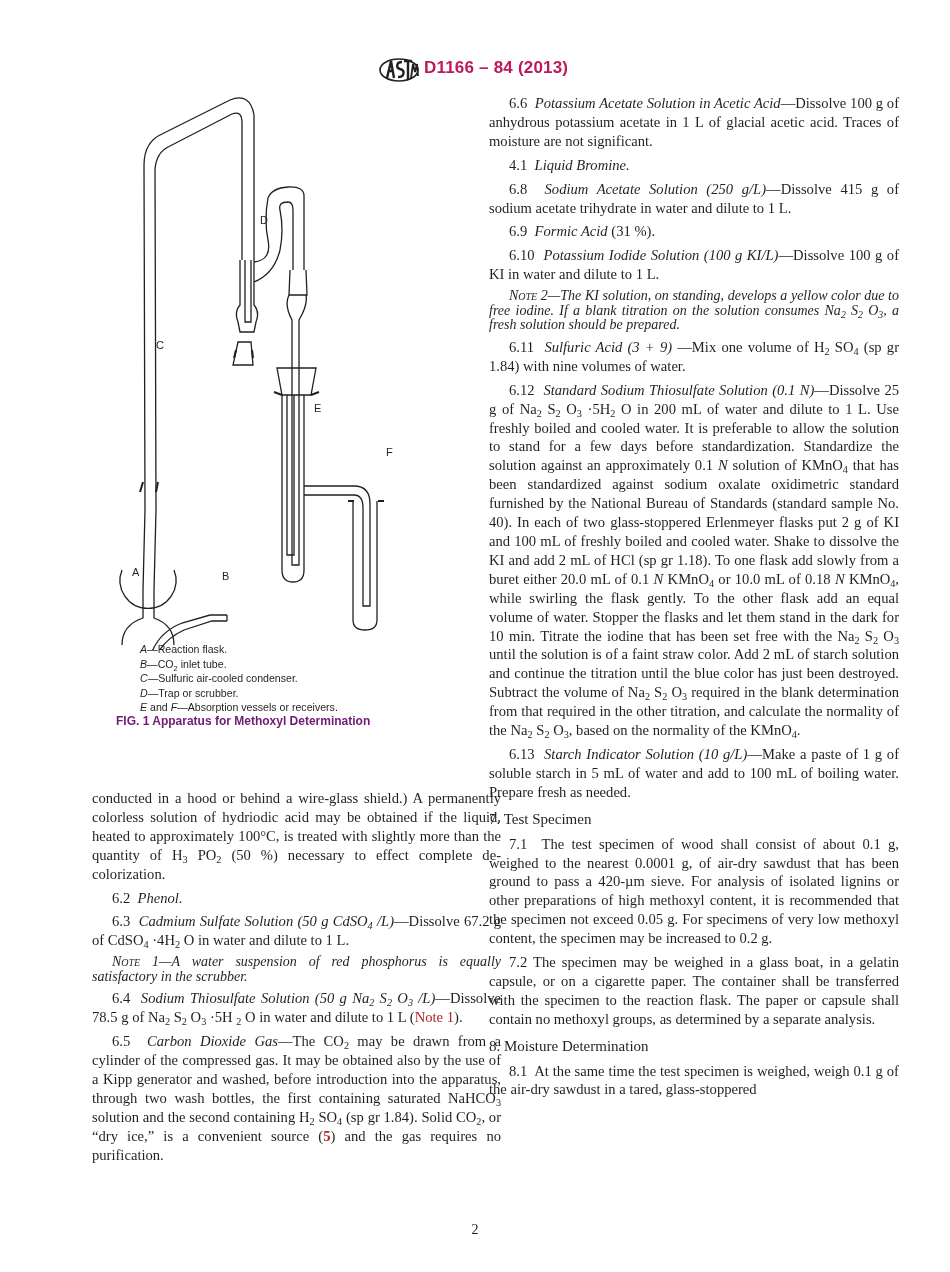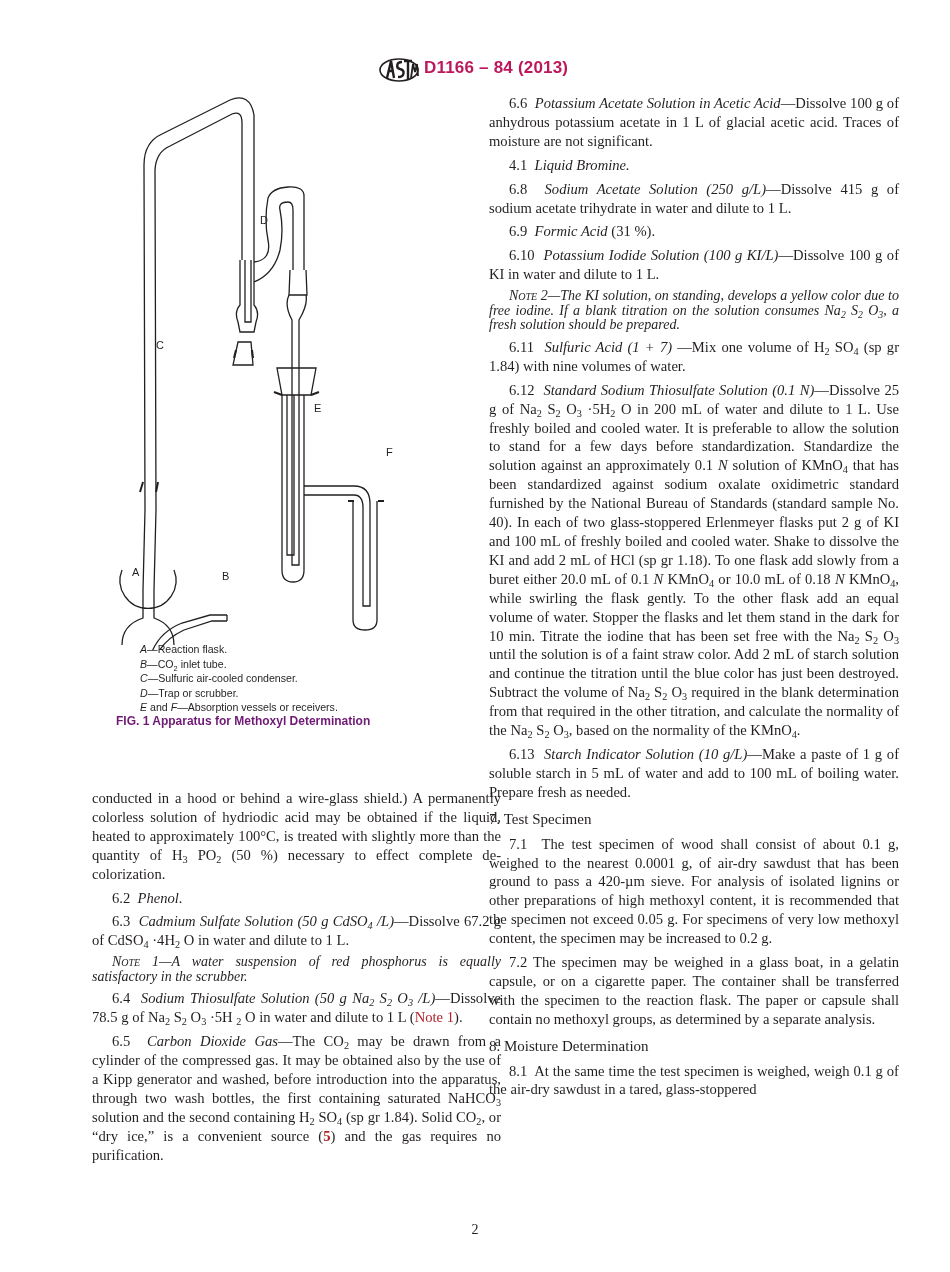--- a/index.html
+++ b/index.html
@@ -125,21 +125,21 @@
 
 <div class="col col-right">
   <p class="para"><span>6.6</span>&nbsp; <em>Potassium Acetate Solution in Acetic Acid</em><span>—Dissolve 100 g of anhydrous potassium acetate in 1 L of glacial acetic acid. Traces of moisture are not significant.</span></p>
   <p class="para"><span>4.1</span>&nbsp; <em>Liquid Bromine.</em></p>
   <p class="para"><span>6.8</span>&nbsp; <em>Sodium Acetate Solution (250 g/L)</em><span>—Dissolve 415 g of sodium acetate trihydrate in water and dilute to 1 L.</span></p>
   <p class="para"><span>6.9</span>&nbsp; <em>Formic Acid</em><span> (31 %).</span></p>
   <p class="para"><span>6.10</span>&nbsp; <em>Potassium Iodide Solution (100 g KI/L)</em><span>—Dissolve 100 g of KI in water and dilute to 1 L.</span></p>
 
   <p class="note"><span class="smallcaps">Note 2</span><span>—The KI solution, on standing, develops a yellow color due to free iodine. If a blank titration on the solution consumes Na</span><sub>2</sub><span> S</span><sub>2</sub><span> O</span><sub>3</sub><span>, a fresh solution should be prepared.</span></p>
 
-  <p class="para"><span>6.11</span>&nbsp; <em>Sulfuric Acid (1 + 7)</em><span> —Mix one volume of H</span><sub>2</sub><span> SO</span><sub>4</sub><span> (sp gr 1.84) with nine volumes of water.</span></p>
+  <p class="para"><span>6.11</span>&nbsp; <em>Sulfuric Acid (3 + 9)</em><span> —Mix one volume of H</span><sub>2</sub><span> SO</span><sub>4</sub><span> (sp gr 1.84) with nine volumes of water.</span></p>
 
   <p class="para"><span>6.12</span>&nbsp; <em>Standard Sodium Thiosulfate Solution (0.1 N)</em><span>—Dissolve 25 g of Na</span><sub>2</sub><span> S</span><sub>2</sub><span> O</span><sub>3</sub><span> ·5H</span><sub>2</sub><span> O in 200 mL of water and dilute to 1 L. Use freshly boiled and cooled water. It is preferable to allow the solution to stand for a few days before standardization. Standardize the solution against an approximately 0.1 </span><em>N</em><span> solution of KMnO</span><sub>4</sub><span> that has been standardized against sodium oxalate oxidimetric standard furnished by the National Bureau of Standards (standard sample No. 40). In each of two glass-stoppered Erlenmeyer flasks put 2 g of KI and 100 mL of freshly boiled and cooled water. Shake to dissolve the KI and add 2 mL of HCl (sp gr 1.18). To one flask add slowly from a buret either 20.0 mL of 0.1 </span><em>N</em><span> KMnO</span><sub>4</sub><span> or 10.0 mL of 0.18 </span><em>N</em><span> KMnO</span><sub>4</sub><span>, while swirling the flask gently. To the other flask add an equal volume of water. Stopper the flasks and let them stand in the dark for 10 min. Titrate the iodine that has been set free with the Na</span><sub>2</sub><span> S</span><sub>2</sub><span> O</span><sub>3</sub><span> until the solution is of a faint straw color. Add 2 mL of starch solution and continue the titration until the blue color has just been destroyed. Subtract the volume of Na</span><sub>2</sub><span> S</span><sub>2</sub><span> O</span><sub>3</sub><span> required in the blank determination from that required in the other titration, and calculate the normality of the Na</span><sub>2</sub><span> S</span><sub>2</sub><span> O</span><sub>3</sub><span>, based on the normality of the KMnO</span><sub>4</sub><span>.</span></p>
 
   <p class="para"><span>6.13</span>&nbsp; <em>Starch Indicator Solution (10 g/L)</em><span>—Make a paste of 1 g of soluble starch in 5 mL of water and add to 100 mL of boiling water. Prepare fresh as needed.</span></p>
 
   <p class="sec">7.  Test Specimen</p>
   <p class="para"><span>7.1</span>&nbsp; <span>The test specimen of wood shall consist of about 0.1 g, weighed to the nearest 0.0001 g, of air-dry sawdust that has been ground to pass a 420-µm sieve. For analysis of isolated lignins or other preparations of high methoxyl content, it is recommended that the specimen not exceed 0.05 g. For specimens of very low methoxyl content, the specimen may be increased to 0.2 g.</span></p>
   <p class="para"><span>7.2</span> <span>The specimen may be weighed in a glass boat, in a gelatin capsule, or on a cigarette paper. The container shall be transferred with the specimen to the reaction flask. The paper or capsule shall contain no methoxyl groups, as determined by a separate analysis.</span></p>
 
   <p class="sec">8.  Moisture Determination</p>

